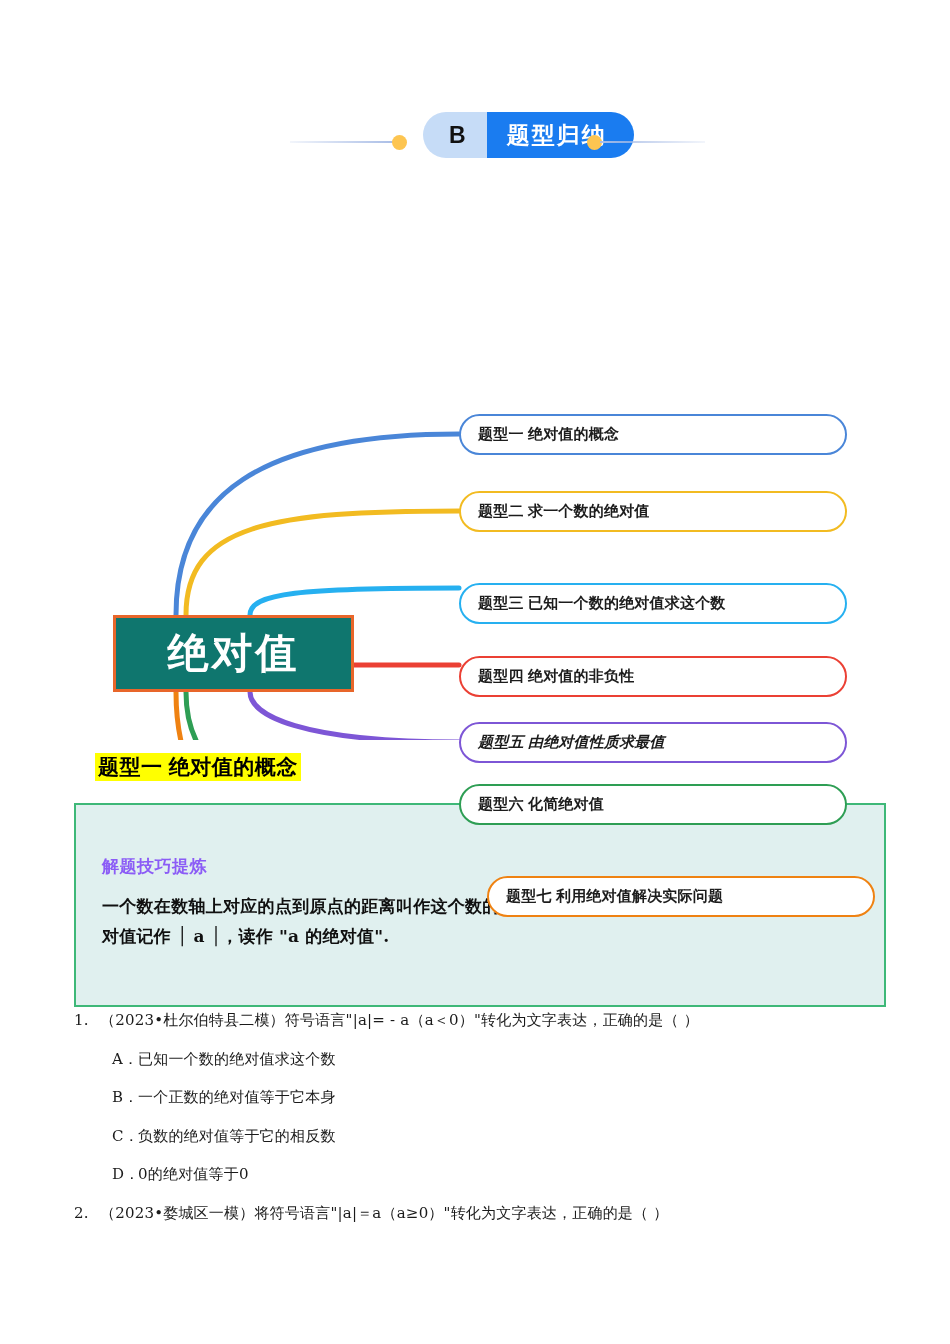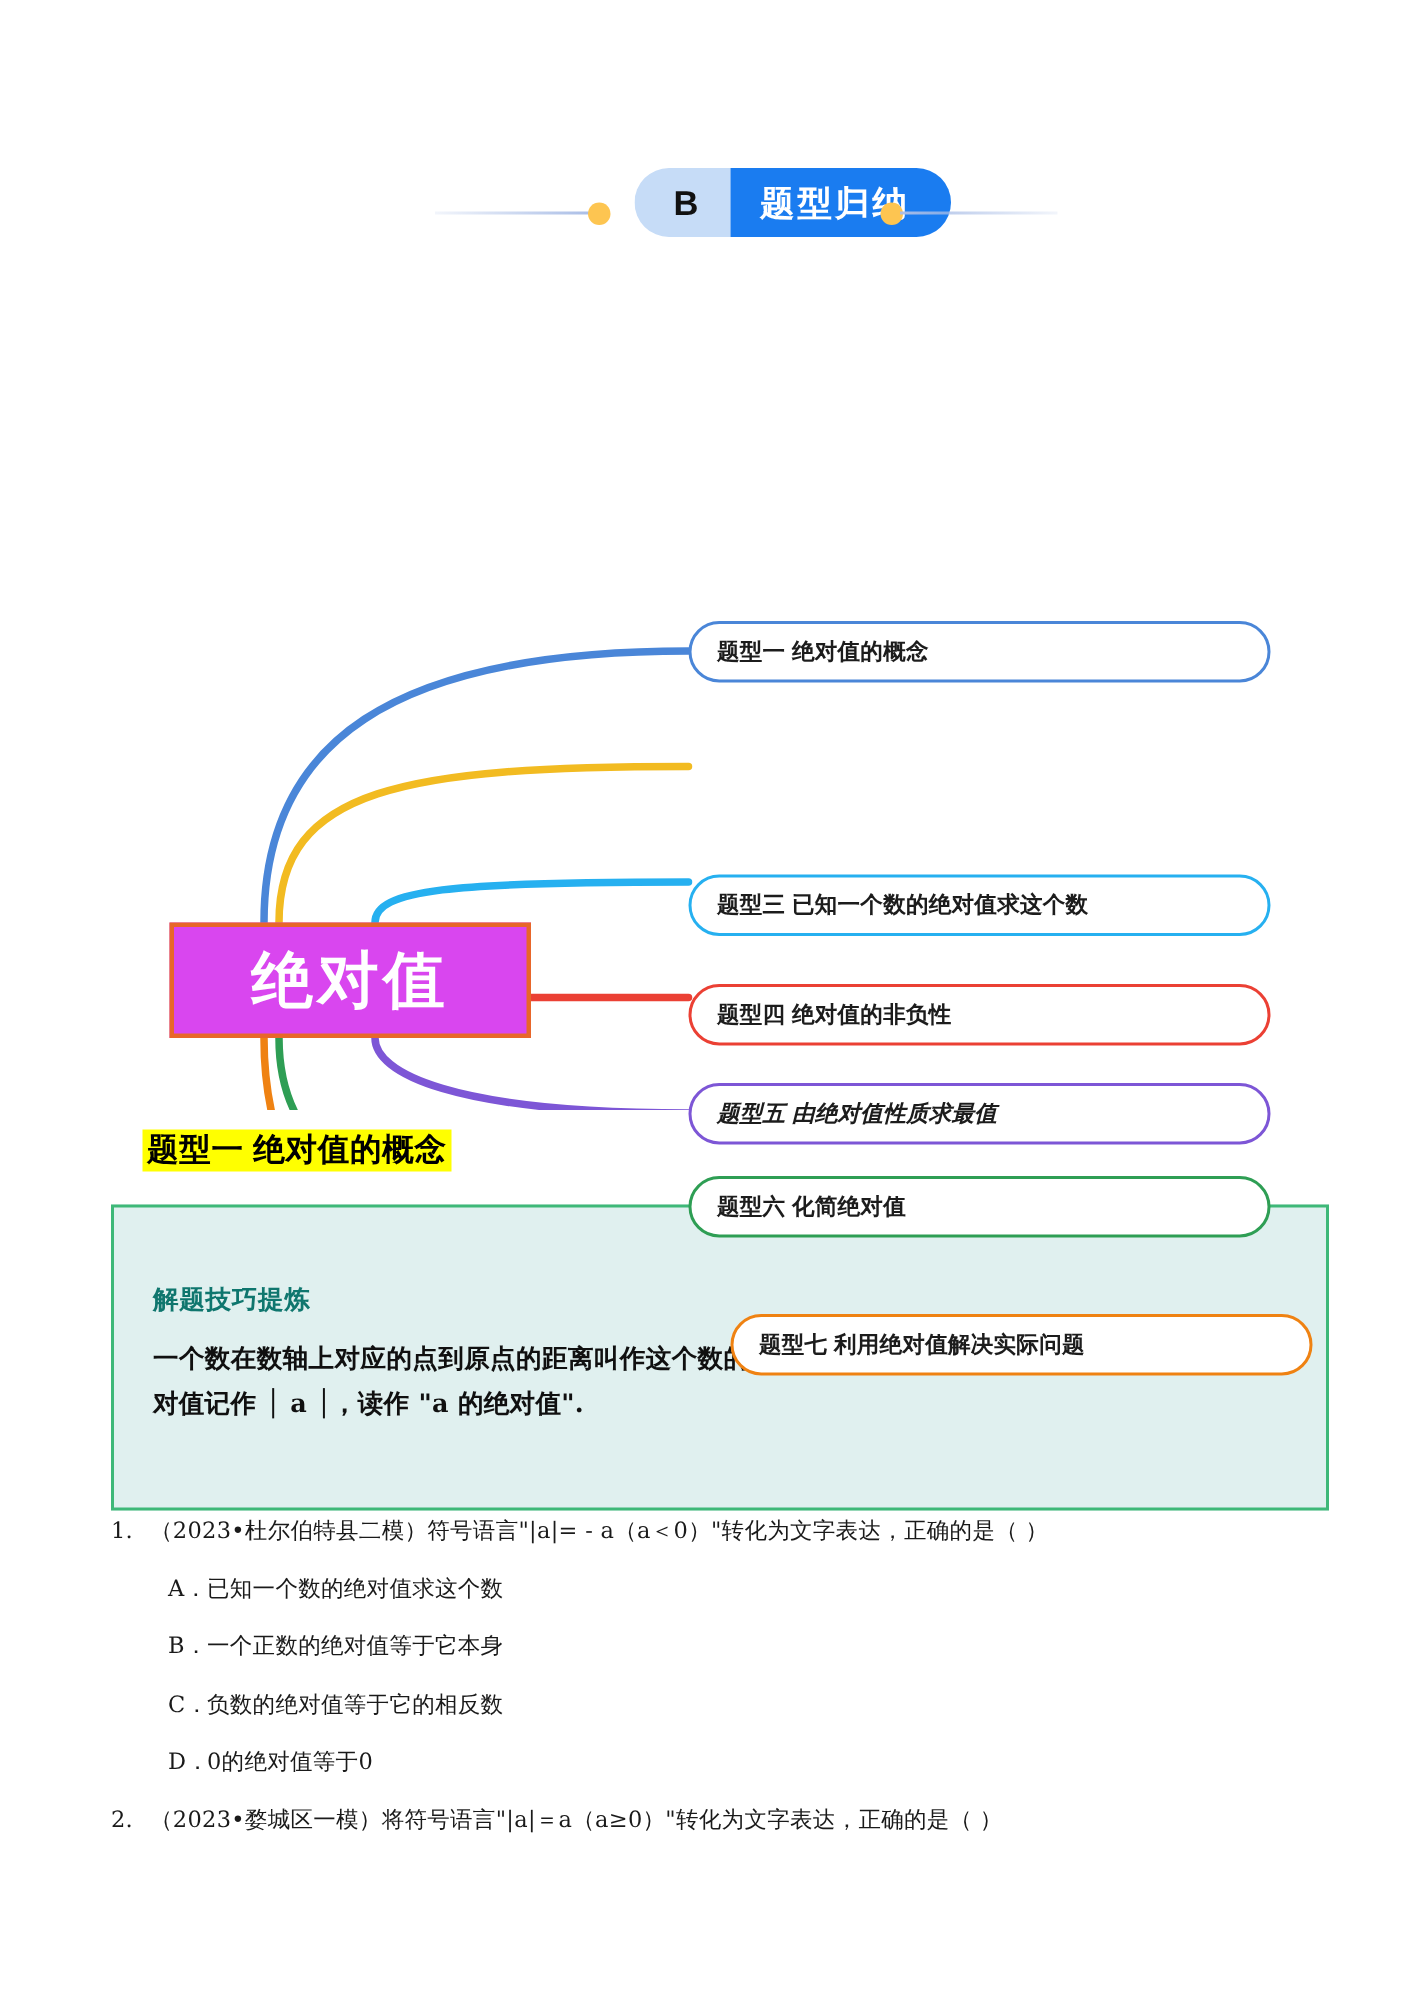--- a/index.html
+++ b/index.html
@@ -147,21 +147,21 @@
     height: 204px;
     background: #e0f0ef;
     border: 2px solid #3eb878;
     box-sizing: border-box;
     padding: 50px 26px 0 26px;
   }
   #tip-title {
     font-family: "DejaVu Serif", "Liberation Serif", serif;
     font-size: 17px;
     font-weight: bold;
-    color: #0f766e;
+    color: #8b5cf6;
     margin-bottom: 14px;
     letter-spacing: 0.5px;
   }
   #tip-body {
     font-family: "DejaVu Serif", "Liberation Serif", serif;
     font-size: 17px;
     font-weight: bold;
     color: #101010;
     line-height: 1.75;
     letter-spacing: 0.2px;
@@ -229,26 +229,29 @@
 
     <path id="conn-3" d="M 352 470 L 459 470" fill="none" stroke-width="5" stroke-linecap="round" stroke="#eb4034"></path>
 
     <path id="conn-4" d="M 250 497 C 250 520 300 547 459 547" fill="none" stroke-width="5" stroke-linecap="round" stroke="#7d56d6"></path>
 
     <path id="conn-5" d="M 186 497 C 186 590 270 624 459 624" fill="none" stroke-width="5" stroke-linecap="round" stroke="#2e9e54"></path>
 
     <path id="conn-6" d="M 176 497 C 176 620 260 701 459 701" fill="none" stroke-width="5" stroke-linecap="round" stroke="#ef8212"></path>
   </svg>
 
-  <div id="center-node" style="background: #d946ef; border-color: rgb(232, 102, 42);">
+  <div id="center-node" style="background: #0f766e; border-color: rgb(232, 102, 42);">
     <span id="center-node-label">绝对值</span>
   </div>
 
   <div class="branch-box" id="branch-0" style="top: 219px; border-color: rgb(74, 134, 216);">
     <span class="branch-label">题型一  绝对值的概念</span>
+  </div>
+  <div class="branch-box" id="branch-1" style="top: 296px; border-color: rgb(242, 187, 33);">
+    <span class="branch-label">题型二 求一个数的绝对值</span>
   </div>
   <div class="branch-box" id="branch-2" style="top: 373px; border-color: rgb(38, 176, 240); margin-top: 15px;">
     <span class="branch-label">题型三  已知一个数的绝对值求这个数</span>
   </div>
   <div class="branch-box" id="branch-3" style="top: 450px; border-color: rgb(235, 64, 52); margin-top: 11px;">
     <span class="branch-label">题型四  绝对值的非负性</span>
   </div>
   <div class="branch-box" id="branch-4" style="top: 527px; border-color: rgb(125, 86, 214); font-style: italic;">
     <span class="branch-label">题型五  由绝对值性质求最值</span>
   </div>

